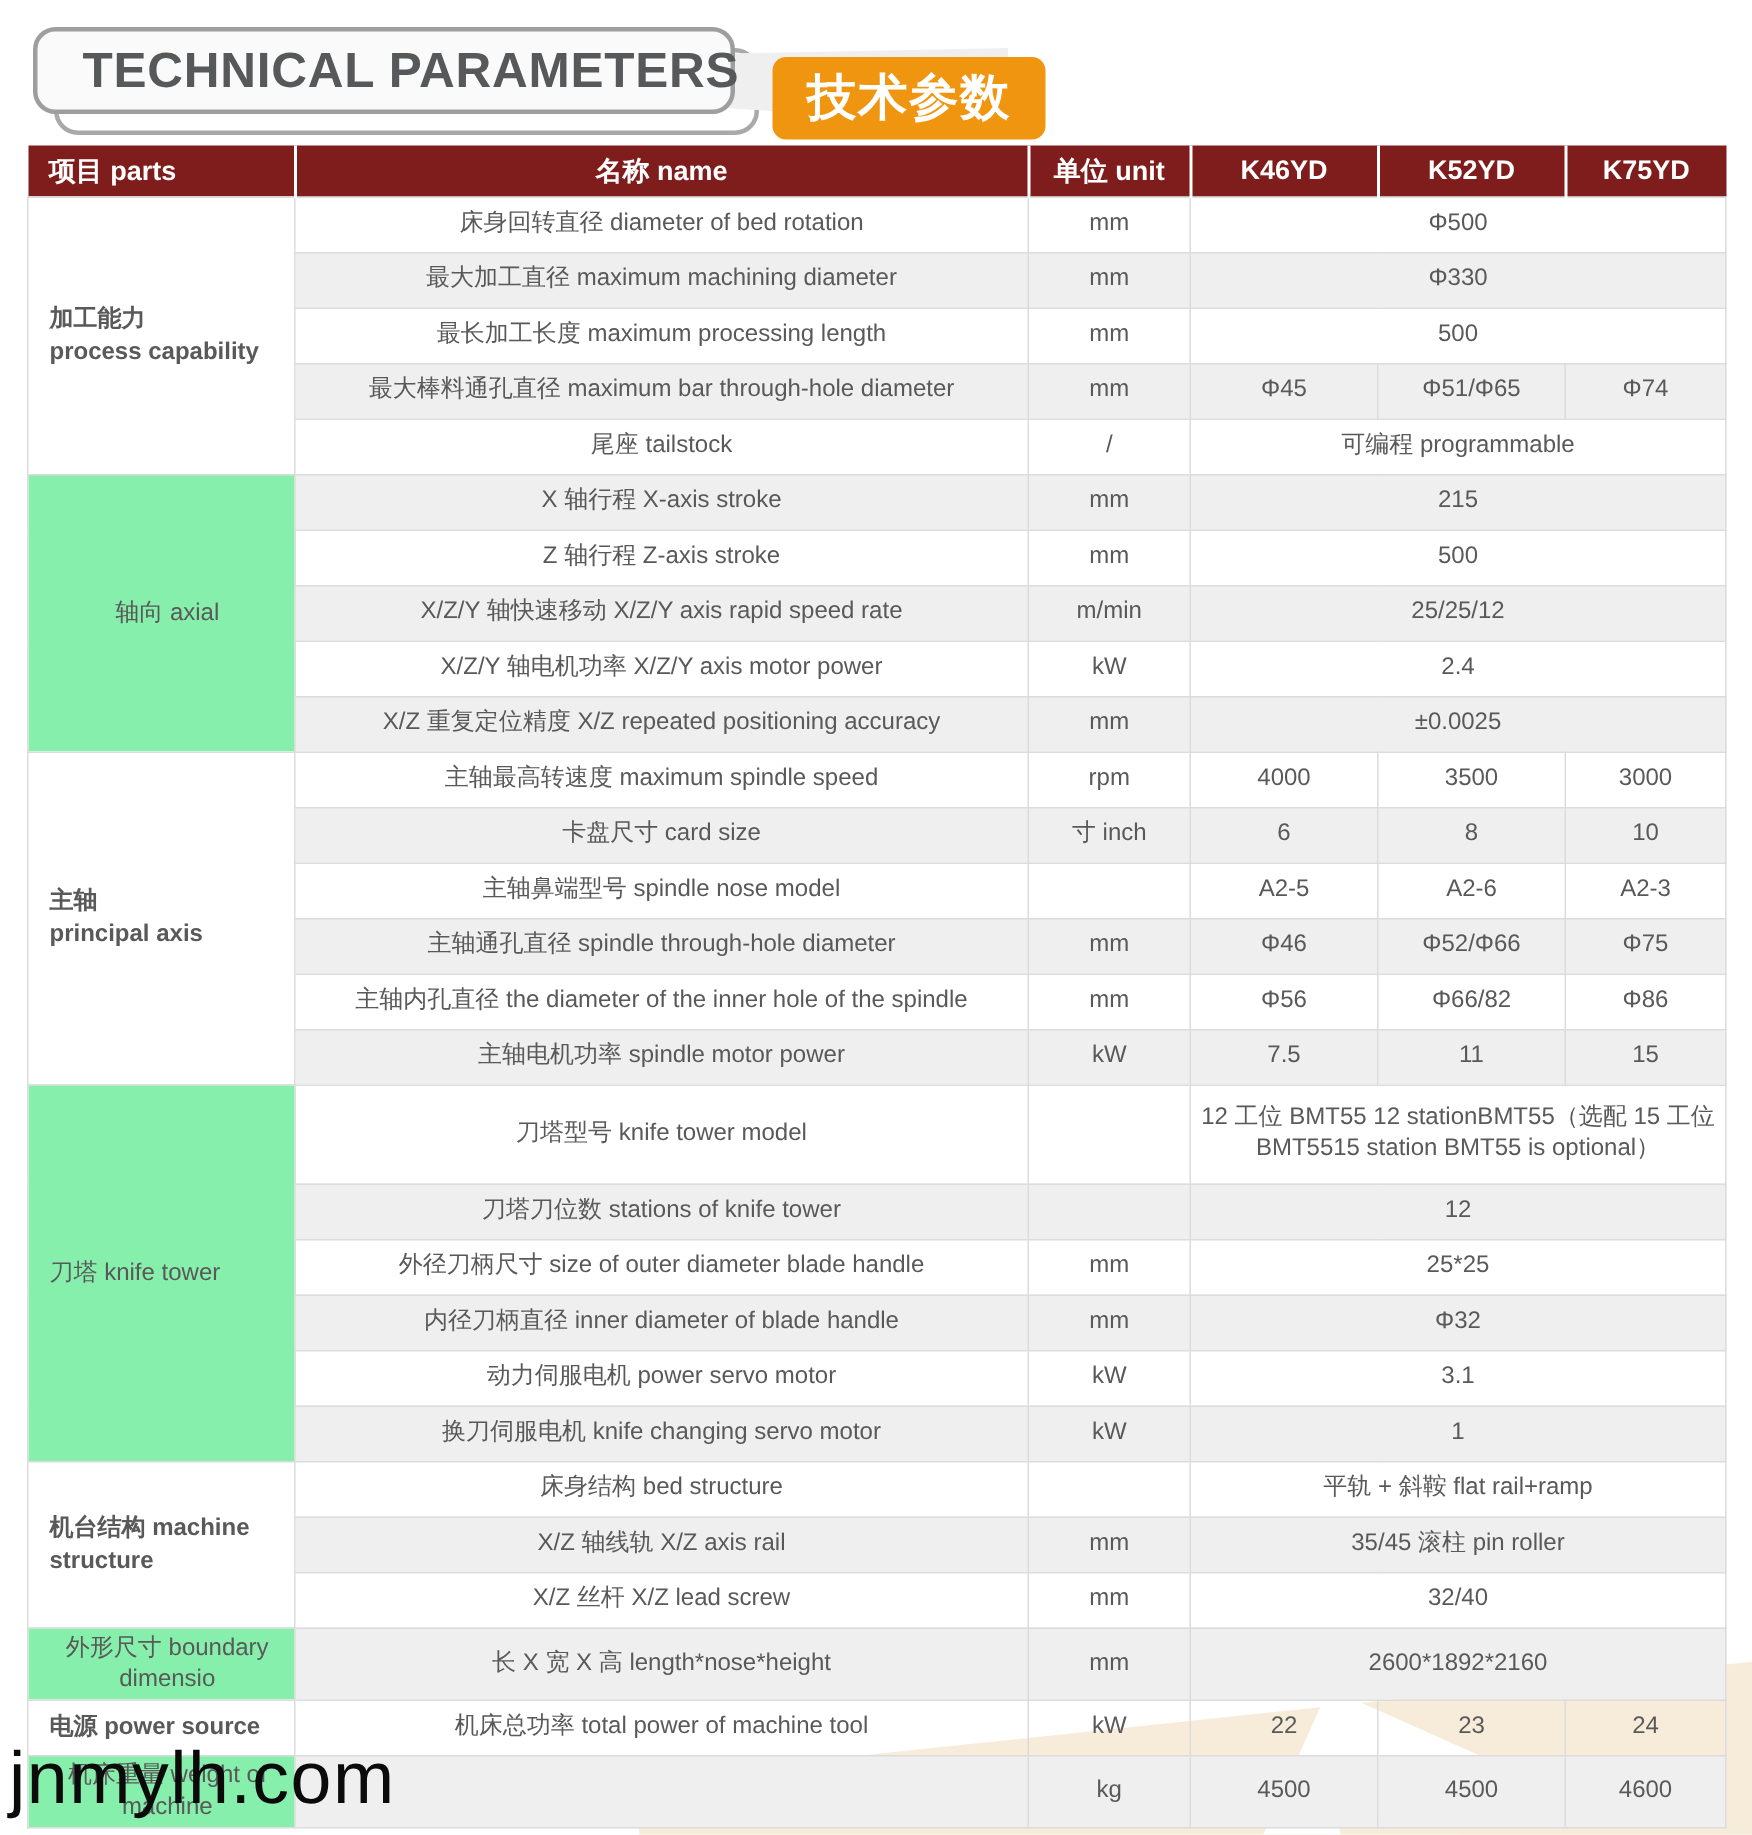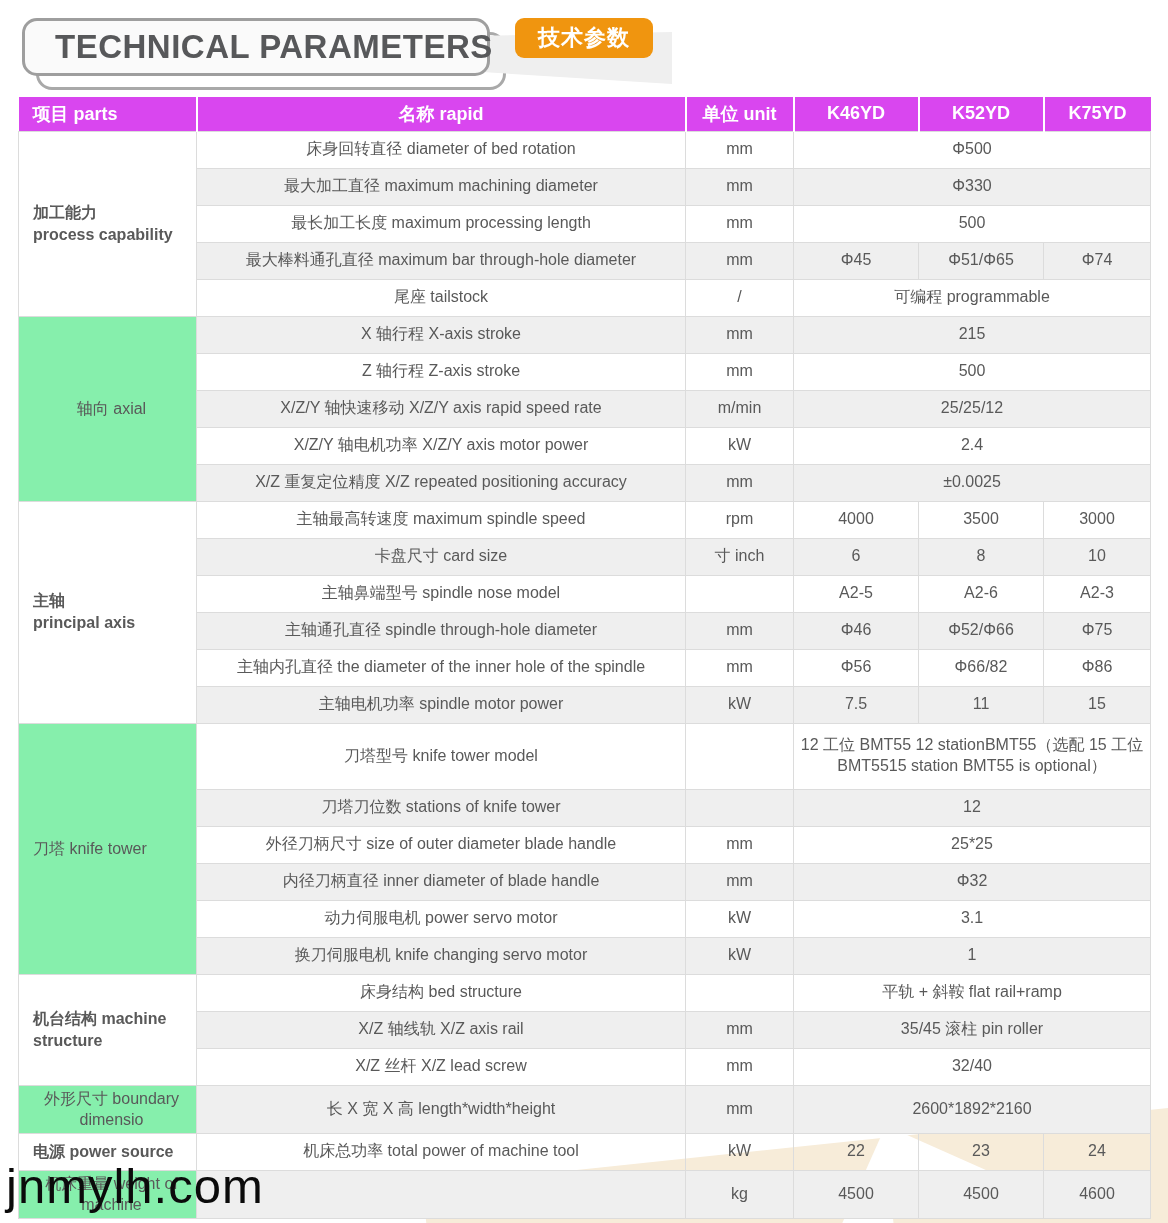--- a/index.html
+++ b/index.html
@@ -16,29 +16,29 @@
   
   .title-wrap { position:absolute; left:22px; top:18px; z-index:2;border-radius:13px; }
   .title-shadow { position:absolute; left:14px; top:14px; width:470px; height:58px;
                   border:3px solid #a9a9a9; border-radius:16px; background:transparent; }
   .title-slant { position:absolute; left:180px; top:14px; width:470px; height:52px;
                  background:#efefef; clip-path:polygon(0 18%, 100% 0, 100% 100%, 30% 60%); }
   .title-box { position:relative; width:468px; height:58px; background:#fafafa;
                border:3px solid #9e9e9e; border-radius:15px; display:flex; align-items:center; }
   .title-text { padding-left:30px; font-size:33px; font-weight:600; color:#57585a;
                 letter-spacing:0.5px; white-space:nowrap; }
-  .title-badge { position:absolute; left:493px; top:0; background:#f0950f; color:#ffffff;
-                 font-size:22px; font-weight:bold; padding:5px 23px; border-radius:9px;
+  .title-badge { position:absolute; left:493px; top:20px; background:#f0950f; color:#ffffff;
+                 font-size:33px; font-weight:bold; padding:5px 23px; border-radius:9px;
                  white-space:nowrap; letter-spacing:1px; }
 
   
   .spec-table { position:absolute; left:18px; top:97px; z-index:1;
                 border-collapse:collapse; table-layout:fixed; width:1132px;
                 font-size:16px; color:#595959; }
-  .spec-table th { background:#d946ef; color:#ffffff; font-size:18px; font-weight:bold;
+  .spec-table th { background:#7f1d1d; color:#ffffff; font-size:18px; font-weight:bold;
                    height:34px; text-align:center; border-left:2px solid #ffffff; }
   .spec-table th:first-child { border-left:none; text-align:left; padding-left:14px; }
   .spec-table td { border:1px solid #dcdcdc; text-align:center; height:37px;
                    padding:2px 6px; background:transparent; line-height:1.3; }
   tr.alt td { background:#efefef;text-align:center; }
   tr.alt td.gw, tr td.gw { background:#ffffff;font-weight:bold; }
   tr td.ga { background:#86efac; }
   td.group { text-align:left; padding-left:14px; white-space:pre-line; line-height:1.35; }
   tr.tall td { height:66px; }
   tr.mid td  { height:45px; }
@@ -70,21 +70,21 @@
     <col style="width:178px">
       <col style="width:489px">
       <col style="width:108px">
     <col style="width:125px">
       <col style="width:125px">
       <col style="width:107px">
   </colgroup>
   <thead>
     <tr>
       <th>项目 parts</th>
-      <th>名称 rapid</th>
+      <th>名称 name</th>
       <th>单位 unit</th>
       <th>K46YD</th>
       <th>K52YD</th>
       <th>K75YD</th>
     </tr>
   </thead>
   <tbody>
 
     <tr>
       <td class="group gw" rowspan="5">加工能力
@@ -232,21 +232,21 @@
       <td colspan="3">35/45 滚柱 pin roller</td>
     </tr>
     <tr>
       <td>X/Z 丝杆 X/Z lead screw</td>
       <td>mm</td>
       <td colspan="3">32/40</td>
     </tr>
 
     <tr class="alt mid">
       <td class="group ga">外形尺寸 boundary dimensio</td>
-      <td>长 X 宽 X 高 length*width*height</td>
+      <td>长 X 宽 X 高 length*nose*height</td>
       <td>mm</td>
       <td colspan="3">2600*1892*2160</td>
     </tr>
 
     <tr>
       <td class="group gw">电源 power source</td>
       <td>机床总功率 total power of machine tool</td>
       <td>kW</td>
       <td>22</td>
       <td>23</td>

